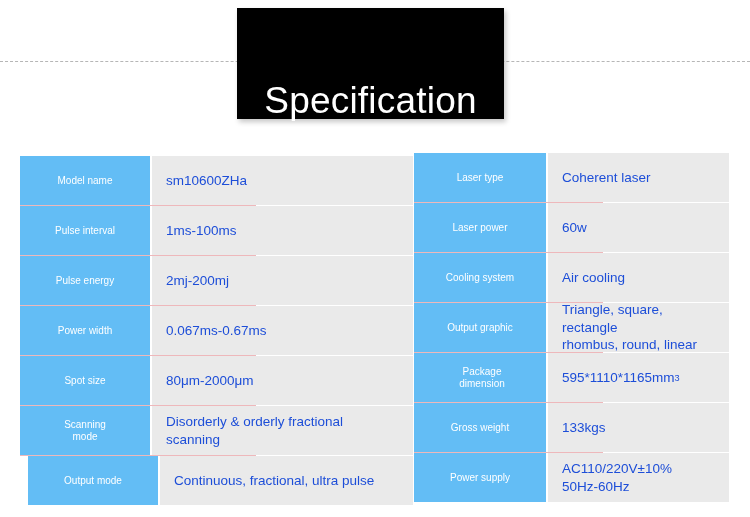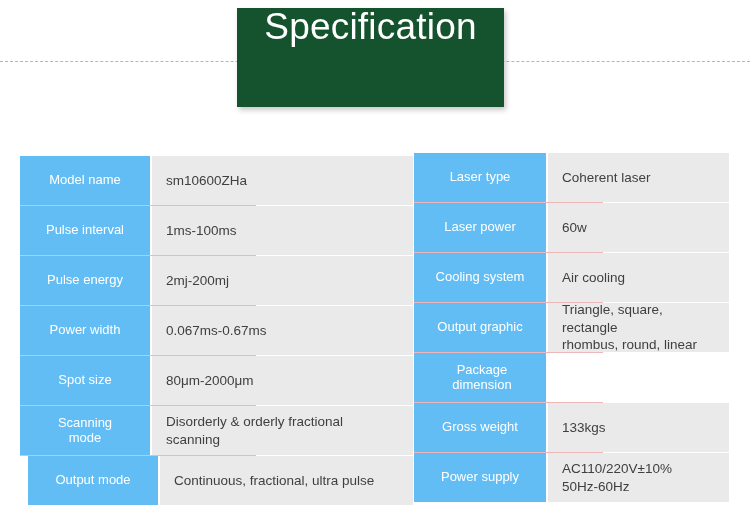--- a/index.html
+++ b/index.html
@@ -29,25 +29,25 @@
     top: 61px;
     width: 750px;
     height: 0;
     border-top: 1px dashed #b6b6b6;
   }
   #title-banner {
     position: absolute;
     left: 237px;
     top: 8px;
     width: 267px;
-    height: 99px;
-    background: #14532d;
+    height: 111px;
+    background: #000000;
     box-shadow: 2px 3px 5px rgba(0,0,0,0.22);
     display: flex;
-    align-items: flex-start;
+    align-items: flex-end;
     justify-content: center;
   }
   #title-banner .title-text {
     color: #ffffff;
     font-size: 37px;
     font-weight: normal;
     letter-spacing: 0.2px;
     line-height: 1;
     white-space: nowrap;
   }
@@ -83,36 +83,36 @@
     top: -1px;
     width: 60%;
     height: 1px;
     background: #e8a0a4;
     opacity: 0.75;
   }
 
   .label-cell {
     background: #63bdf5;
     color: #ffffff;
-    font-size: 13px;
+    font-size: 10px;
     line-height: 1.15;
     display: flex;
     align-items: center;
     justify-content: center;
     text-align: center;
     box-sizing: border-box;
     padding: 0 4px;
     flex: 0 0 auto;
   }
   #spec-table-left .label-cell { width: 130px; }
   #spec-table-right .label-cell { width: 132px; }
 
   .value-cell {
     background: #eaeaea;
-    color: #404040;
+    color: #1d4ed8;
     font-size: 13.5px;
     line-height: 1.3;
     display: flex;
     align-items: center;
     justify-content: flex-start;
     text-align: left;
     box-sizing: border-box;
     padding: 0 10px 0 14px;
     margin-left: 2px;
     flex: 1 1 auto;
@@ -182,20 +182,21 @@
       <div class="value-cell">Air cooling</div>
     </div>
     <div class="spec-row accent">
       <div class="label-cell" style="white-space: pre-line;">Output graphic</div>
       <div class="value-cell">Triangle, square, rectangle
 rhombus, round, linear</div>
     </div>
     <div class="spec-row accent">
       <div class="label-cell" style="white-space: pre-line; padding-left: 8px;">Package
 dimension</div>
+      <div class="value-cell">595*1110*1165mm<sup>3</sup></div>
     </div>
     <div class="spec-row accent">
       <div class="label-cell" style="white-space: pre-line;">Gross weight</div>
       <div class="value-cell">133kgs</div>
     </div>
     <div class="spec-row accent">
       <div class="label-cell" style="white-space: pre-line;">Power supply</div>
       <div class="value-cell">AC110/220V±10%
 50Hz-60Hz</div>
     </div>

